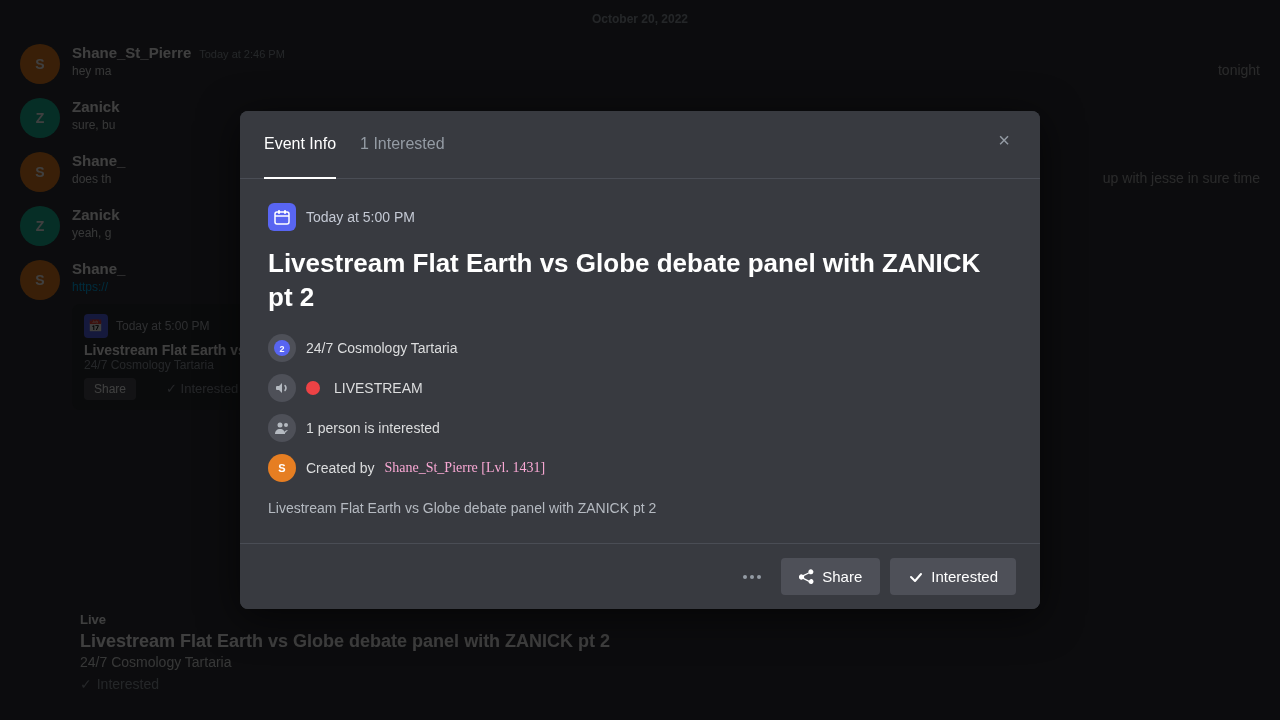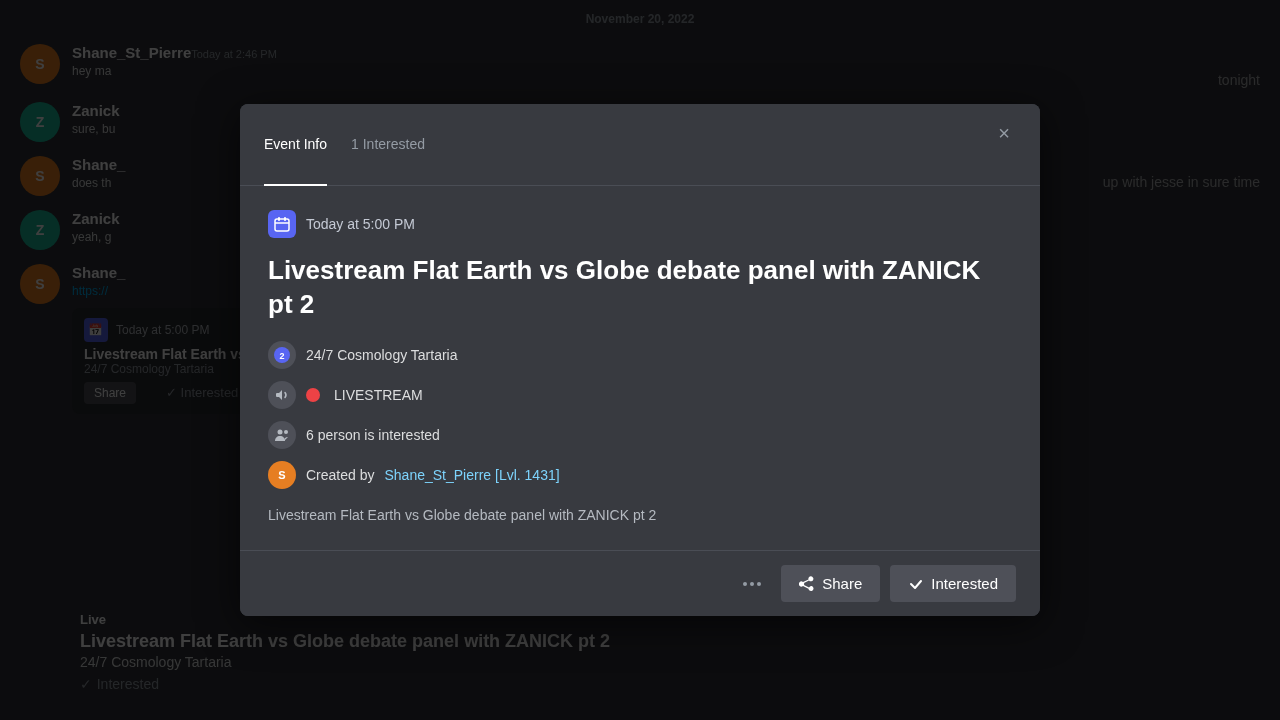--- a/index.html
+++ b/index.html
@@ -50,21 +50,21 @@
       justify-content: center;
       font-size: 14px;
       color: white;
       font-weight: bold;
     }
 
     .avatar.orange { background: #e67e22; }
     .avatar.teal { background: #1abc9c; }
 
     .msg-content { flex: 1; }
-    .msg-header { display: flex; align-items: baseline; margin-bottom: 2px; }
+    .msg-header { display: flex; gap: 8px; align-items: baseline; margin-bottom: 2px; }
     .msg-username { color: #fff; font-size: 15px; font-weight: 600; }
     .msg-time { color: #949ba4; font-size: 11px; }
     .msg-text { color: #dcddde; font-size: 12px; line-height: 1.4; }
 
     .event-card-bg {
       background: #2b2d31;
       border-radius: 8px;
       padding: 10px 12px;
       margin-top: 4px;
       max-width: 420px;
@@ -109,24 +109,24 @@
 
     .modal-tabs {
       display: flex;
       align-items: center;
       padding: 0 24px;
       border-bottom: 1px solid #4a4d55;
       background: #383a40;
     }
 
     .tab {
-      padding: 32px 0;
+      padding: 24px 0;
       margin-right: 24px;
       color: #949ba4;
-      font-size: 14px;
+      font-size: 16px;
       font-weight: 500;
       cursor: pointer;
       position: relative;
       border-bottom: 2px solid transparent;
       margin-bottom: -1px;
     }
 
     .tab.active {
       color: #fff;
       border-bottom: 2px solid #fff;
@@ -208,21 +208,21 @@
 
     .live-dot {
       width: 14px;
       height: 14px;
       border-radius: 50%;
       background: #ed4245;
       display: inline-block;
       margin-right: 4px;
     }
 
-    .creator-link { color: #7dd3fc; text-decoration: none; font-size: 14px; }
+    .creator-link { color: #f9a8d4; text-decoration: none; font-size: 14px; font-family: Liberation Serif, serif; }
 
     .event-description {
       color: #b5bac1;
       font-size: 14px;
       margin-top: 16px;
       line-height: 1.5;
     }
 
     .modal-footer {
       padding: 14px 24px;
@@ -289,32 +289,32 @@
 
     .bottom-event-title { color: #fff; font-size: 18px; font-weight: 700; margin-bottom: 2px; }
     .bottom-event-sub { color: #dcddde; font-size: 14px; margin-bottom: 6px; }
     .bottom-event-info { display: flex; align-items: center; gap: 10px; color: #949ba4; font-size: 13px; }
     .bottom-interested { display: flex; align-items: center; gap: 5px; color: #949ba4; font-size: 14px; }
   </style>
 </head>
 <body>
 
 <div class="chat-bg">
-  <div class="chat-date">November 20, 2022</div>
+  <div class="chat-date">October 20, 2022</div>
 
   <div class="chat-msg">
     <div class="avatar orange">S</div>
     <div class="msg-content">
       <div class="msg-header">
         <span class="msg-username">Shane_St_Pierre</span>
         <span class="msg-time">Today at 2:46 PM</span>
       </div>
       <div class="msg-text">hey ma</div>
     </div>
-    <div style="color:#dcddde;font-size:14px;margin-top:28px;opacity:0.7">tonight</div>
+    <div style="color:#dcddde;font-size:14px;margin-top:18px;opacity:0.7">tonight</div>
   </div>
 
   <div class="chat-msg">
     <div class="avatar teal">Z</div>
     <div class="msg-content">
       <div class="msg-header">
         <span class="msg-username">Zanick</span>
       </div>
       <div class="msg-text">sure, bu</div>
     </div>
@@ -430,21 +430,21 @@
 
       <div class="event-meta-row">
         <div class="meta-icon">
           <svg width="16" height="16" viewBox="0 0 16 16" fill="#b5bac1">
             <circle cx="6" cy="5" r="2.5"></circle>
             <path d="M1 14c0-3 2-5 5-5s5 2 5 5"></path>
             <circle cx="12" cy="5" r="2"></circle>
             <path d="M10 14c0-2.5 1.5-4 4-4" stroke-linecap="round"></path>
           </svg>
         </div>
-        <span class="meta-text">6 person is interested</span>
+        <span class="meta-text">1 person is interested</span>
       </div>
 
       <div class="event-meta-row">
         <div class="meta-icon" style="background:#e67e22;border-radius:50%;overflow:hidden;">
           <span style="font-size:11px;color:white;font-weight:bold;">S</span>
         </div>
         <span class="meta-text">Created by </span>
         <a class="creator-link" href="#">Shane_St_Pierre [Lvl. 1431]</a>
       </div>
 

